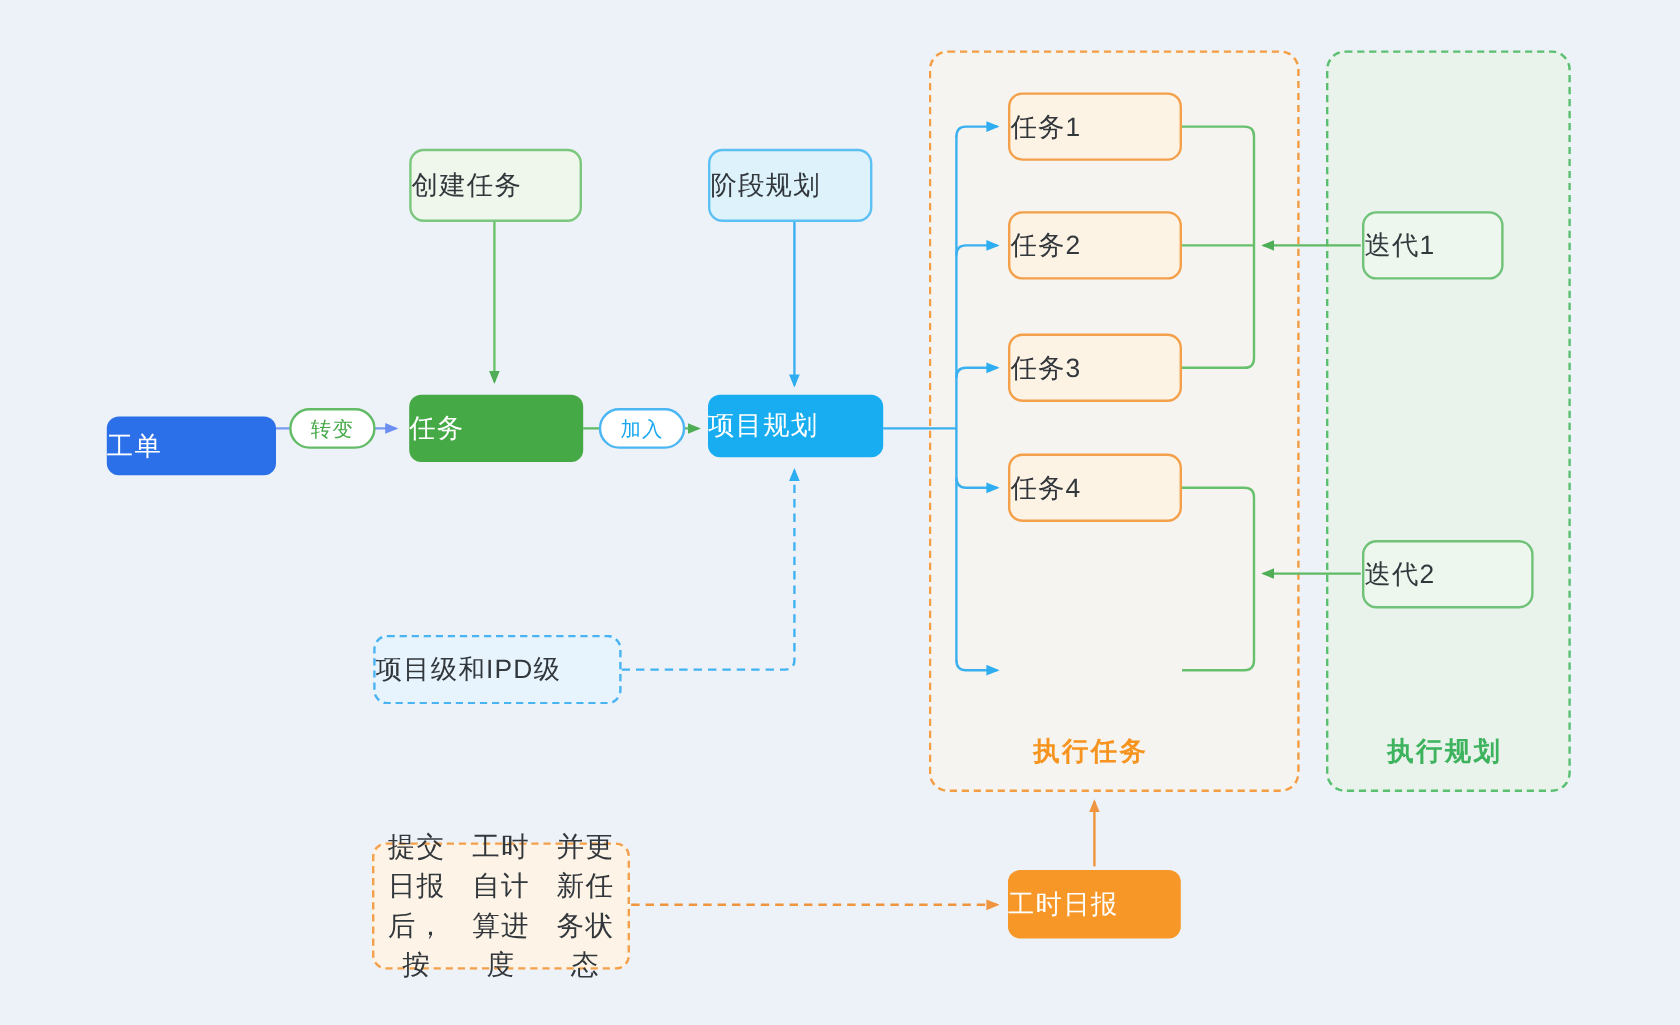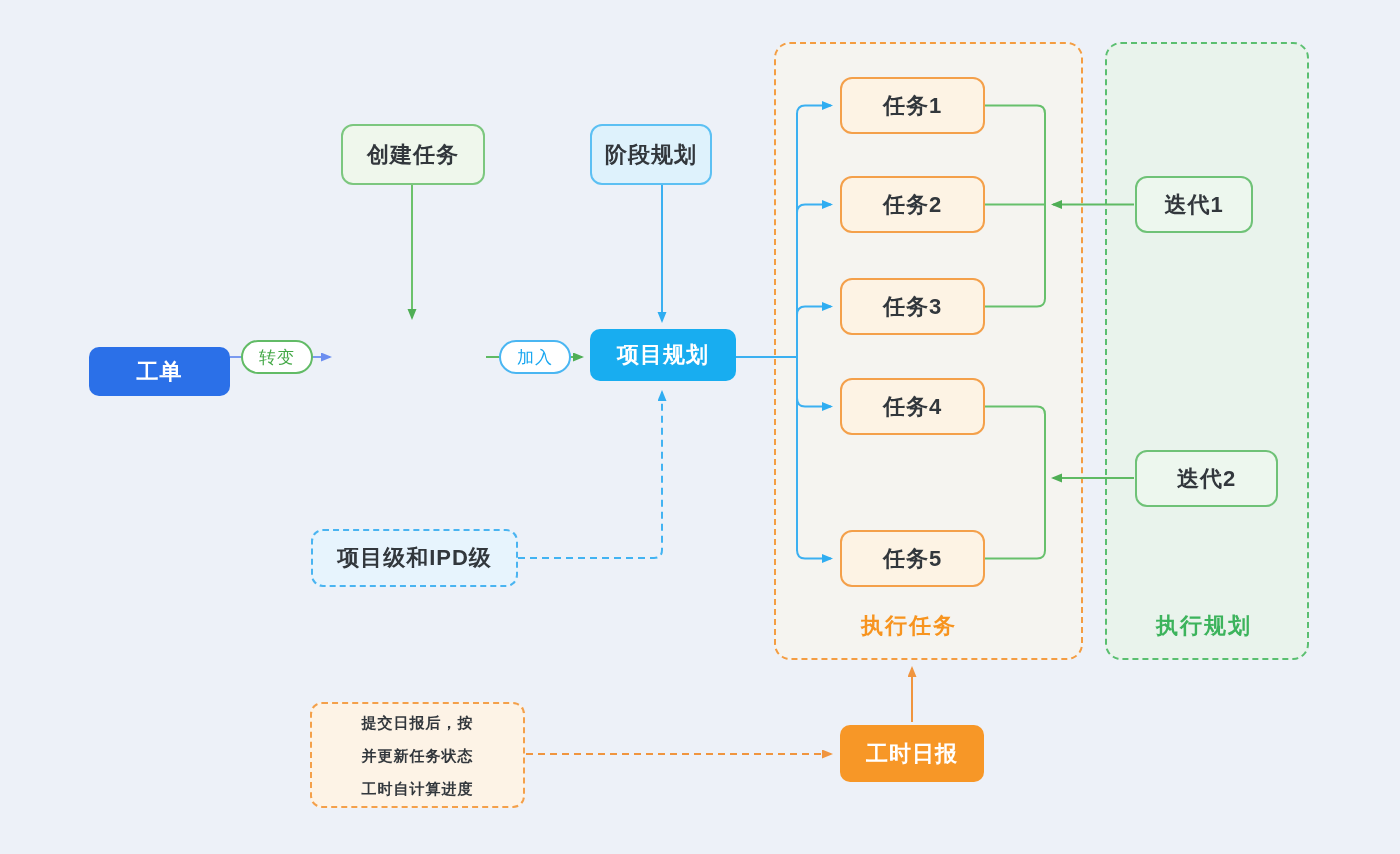--- a/index.html
+++ b/index.html
@@ -6,39 +6,39 @@
   body{
     width:1400px;height:854px;
     background:#edf1f8;
     font-family:"Liberation Sans","DejaVu Sans",sans-serif;
     overflow:hidden;
   }
   .canvas{position:relative;width:1400px;height:854px;}
   .canvas > svg{position:absolute;left:0;top:0;z-index:1;}
   .node{
     position:absolute;z-index:2;
-    display:flex;align-items:center;justify-content:center;
+    display:flex;align-items:center;justify-content:flex-start;
     box-sizing:border-box;
-    font-size:22px;font-weight:700;color:#32373c;
+    font-size:22px;font-weight:400;color:#32373c;
     letter-spacing:1px;
   }
   .solid{color:#ffffff;border-radius:10px;}
   .box-workorder{background:#2b70e8;}
   .box-task{background:#45a945;}
   .box-projectplan{background:#18adf0;}
   .box-timesheet{background:#f79727;}
   .light{border-radius:12px;border:2px solid;}
   .box-create{background:#eff7ec;border-color:#7cc77f;}
   .box-stage{background:#def2fc;border-color:#5cc0f3;}
   .box-subtask{background:#fdf3e4;border-color:#f4a04a;}
   .box-iter{background:#edf7ee;border-color:#6fc277;}
   .box-level{background:#e7f4fd;border:2px dashed #49b4f1;border-radius:12px;}
   .box-note{
     background:#fdf3e6;border:2px dashed #f4a04a;border-radius:12px;
-    flex-direction:column;line-height:33px;font-size:15px;text-align:center;
+    flex-direction:row;line-height:33px;font-size:23px;text-align:center;
   }
   .pill{
     position:absolute;z-index:3;
     display:flex;align-items:center;justify-content:center;
     box-sizing:border-box;background:#ffffff;border-radius:17px;
     font-size:17px;font-weight:400;letter-spacing:1px;
   }
   .pill-transform{border:2px solid #62bb66;color:#43a846;}
   .pill-join{border:2px solid #4ab6f2;color:#1aa7f0;}
   .container{
@@ -107,51 +107,51 @@
   </svg>
 
   <div class="node solid box-workorder" style="left:89px;top:347px;width:141px;height:49px;">
     <span>工单</span>
   </div>
 
   <div class="pill pill-transform" style="left:241px;top:340px;width:72px;height:34px;">
     <span>转变</span>
   </div>
 
+  <div class="node solid box-task" style="left:341px;top:329px;width:145px;height:56px;">
+    <span>任务</span>
+  </div>
 
   <div class="pill pill-join" style="left:499px;top:340px;width:72px;height:34px;">
     <span>加入</span>
   </div>
 
   <div class="node solid box-projectplan" style="left:590px;top:329px;width:146px;height:52px;">
     <span>项目规划</span>
   </div>
 
   <div class="node light box-create" style="left:341px;top:124px;width:144px;height:61px;">
     <span>创建任务</span>
   </div>
 
-  <div class="node light box-stage" style="left:590px;top:124px;width:122px;height:61px;">
+  <div class="node light box-stage" style="left:590px;top:124px;width:137px;height:61px;">
     <span>阶段规划</span>
   </div>
 
   <div class="node light box-subtask" style="left:840px;top:77px;width:145px;height:57px;">
     <span>任务1</span>
   </div>
   <div class="node light box-subtask" style="left:840px;top:176px;width:145px;height:57px;">
     <span>任务2</span>
   </div>
   <div class="node light box-subtask" style="left:840px;top:278px;width:145px;height:57px;">
     <span>任务3</span>
   </div>
   <div class="node light box-subtask" style="left:840px;top:378px;width:145px;height:57px;">
     <span>任务4</span>
-  </div>
-  <div class="node light box-subtask" style="left:840px;top:530px;width:145px;height:57px;">
-    <span>任务5</span>
   </div>
 
   <div class="caption caption-exec-tasks" style="left:861px;top:611px;">
     <span>执行任务</span>
   </div>
 
   <div class="node light box-iter" style="left:1135px;top:176px;width:118px;height:57px;">
     <span>迭代1</span>
   </div>
   <div class="node light box-iter" style="left:1135px;top:450px;width:143px;height:57px;">
@@ -161,21 +161,21 @@
   <div class="caption caption-exec-plan" style="left:1156px;top:611px;">
     <span>执行规划</span>
   </div>
 
   <div class="node box-level" style="left:311px;top:529px;width:207px;height:58px;">
     <span>项目级和IPD级</span>
   </div>
 
   <div class="node box-note" style="left:310px;top:702px;width:215px;height:106px;">
     <span>提交日报后，按</span>
+    <span>工时自计算进度</span>
     <span>并更新任务状态</span>
-    <span>工时自计算进度</span>
   </div>
 
   <div class="node solid box-timesheet" style="left:840px;top:725px;width:144px;height:57px;">
     <span>工时日报</span>
   </div>
 
 </div>
 
 </body></html>

